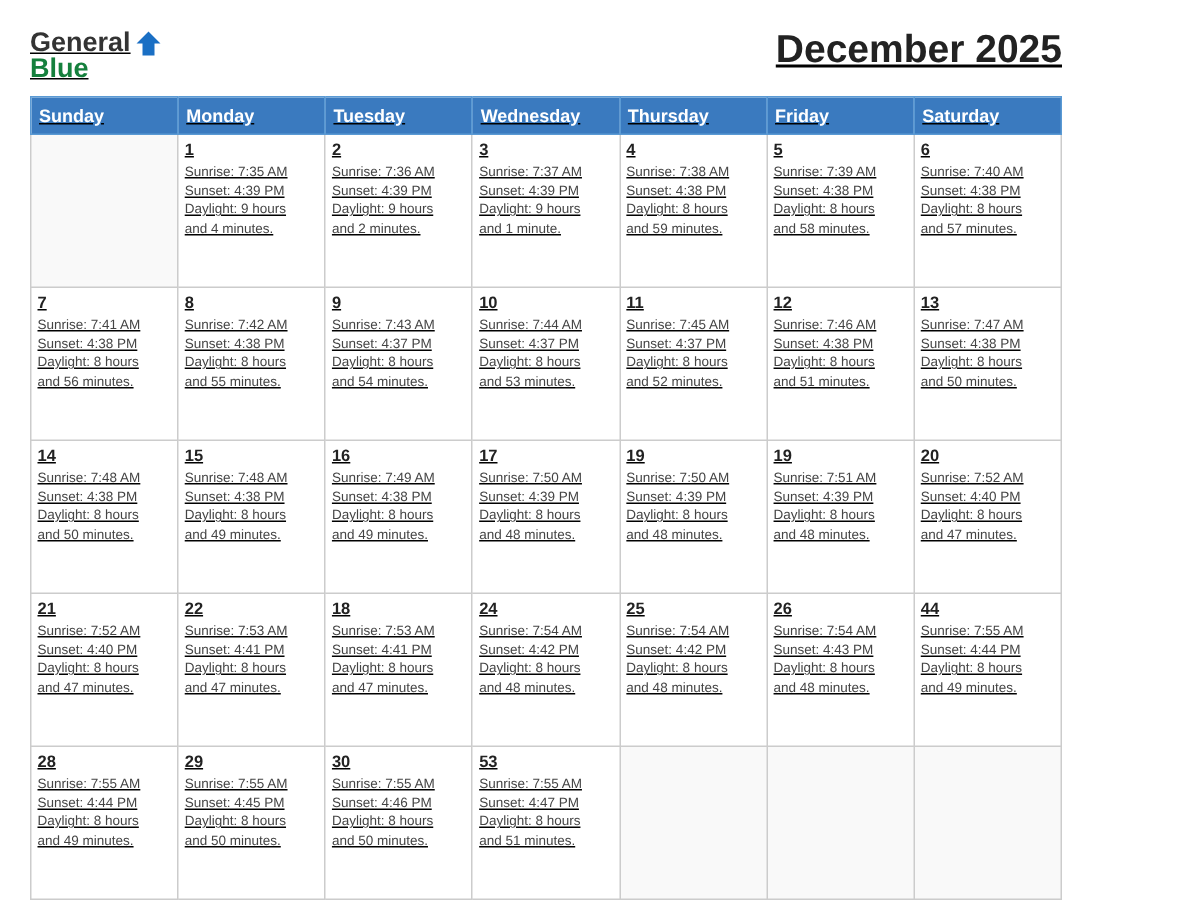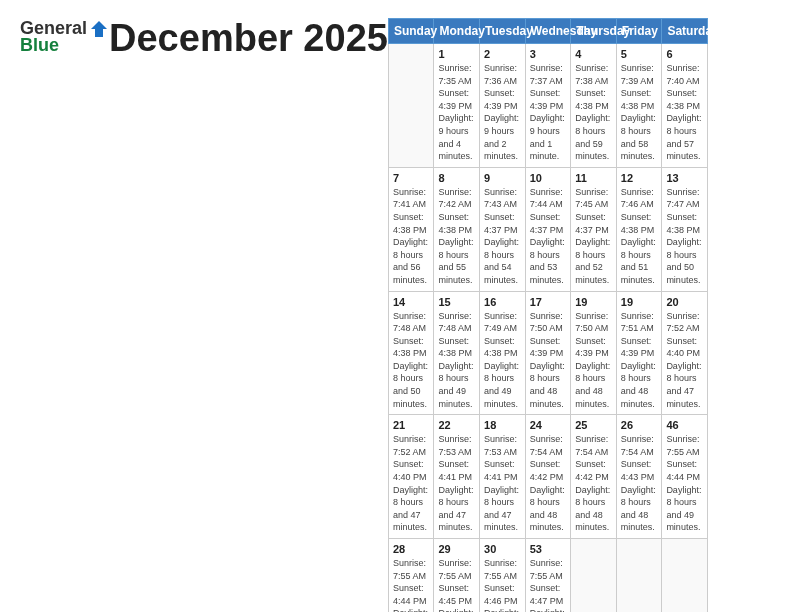--- a/index.html
+++ b/index.html
@@ -8,20 +8,22 @@
       height: 612px;
       background: #fff;
       font-family: Arial, sans-serif;
       overflow: hidden;
     }
     .page {
       width: 728px;
       height: 612px;
       padding: 18px 20px 12px 20px;
       display: flex;
+      flex-direction: column;
+      text-decoration: underline;
     }
     .header {
       display: flex;
       align-items: flex-start;
       justify-content: space-between;
       margin-bottom: 8px;
     }
     .logo {
       display: flex;
       flex-direction: column;
@@ -43,21 +45,21 @@
     }
     .logo-icon {
       width: 20px;
       height: 20px;
       margin-left: 2px;
     }
     .title-block {
       text-align: right;
     }
     .month-title {
-      font-size: 38px;
+      font-size: 26px;
       font-weight: bold;
       color: #222;
       line-height: 1.1;
     }
     .location {
       font-size: 14px;
       color: #555;
       margin-top: 2px;
     }
     .calendar {
@@ -239,21 +241,21 @@
           </td>
           <td>
             <span class="day-num">25</span>
             <div class="day-info">Sunrise: 7:54 AM<br>Sunset: 4:42 PM<br>Daylight: 8 hours<br>and 48 minutes.</div>
           </td>
           <td>
             <span class="day-num">26</span>
             <div class="day-info">Sunrise: 7:54 AM<br>Sunset: 4:43 PM<br>Daylight: 8 hours<br>and 48 minutes.</div>
           </td>
           <td>
-            <span class="day-num">46</span>
+            <span class="day-num">44</span>
             <div class="day-info">Sunrise: 7:55 AM<br>Sunset: 4:44 PM<br>Daylight: 8 hours<br>and 49 minutes.</div>
           </td>
         </tr>
         <tr>
           <td>
             <span class="day-num">28</span>
             <div class="day-info">Sunrise: 7:55 AM<br>Sunset: 4:44 PM<br>Daylight: 8 hours<br>and 49 minutes.</div>
           </td>
           <td>
             <span class="day-num">29</span>

